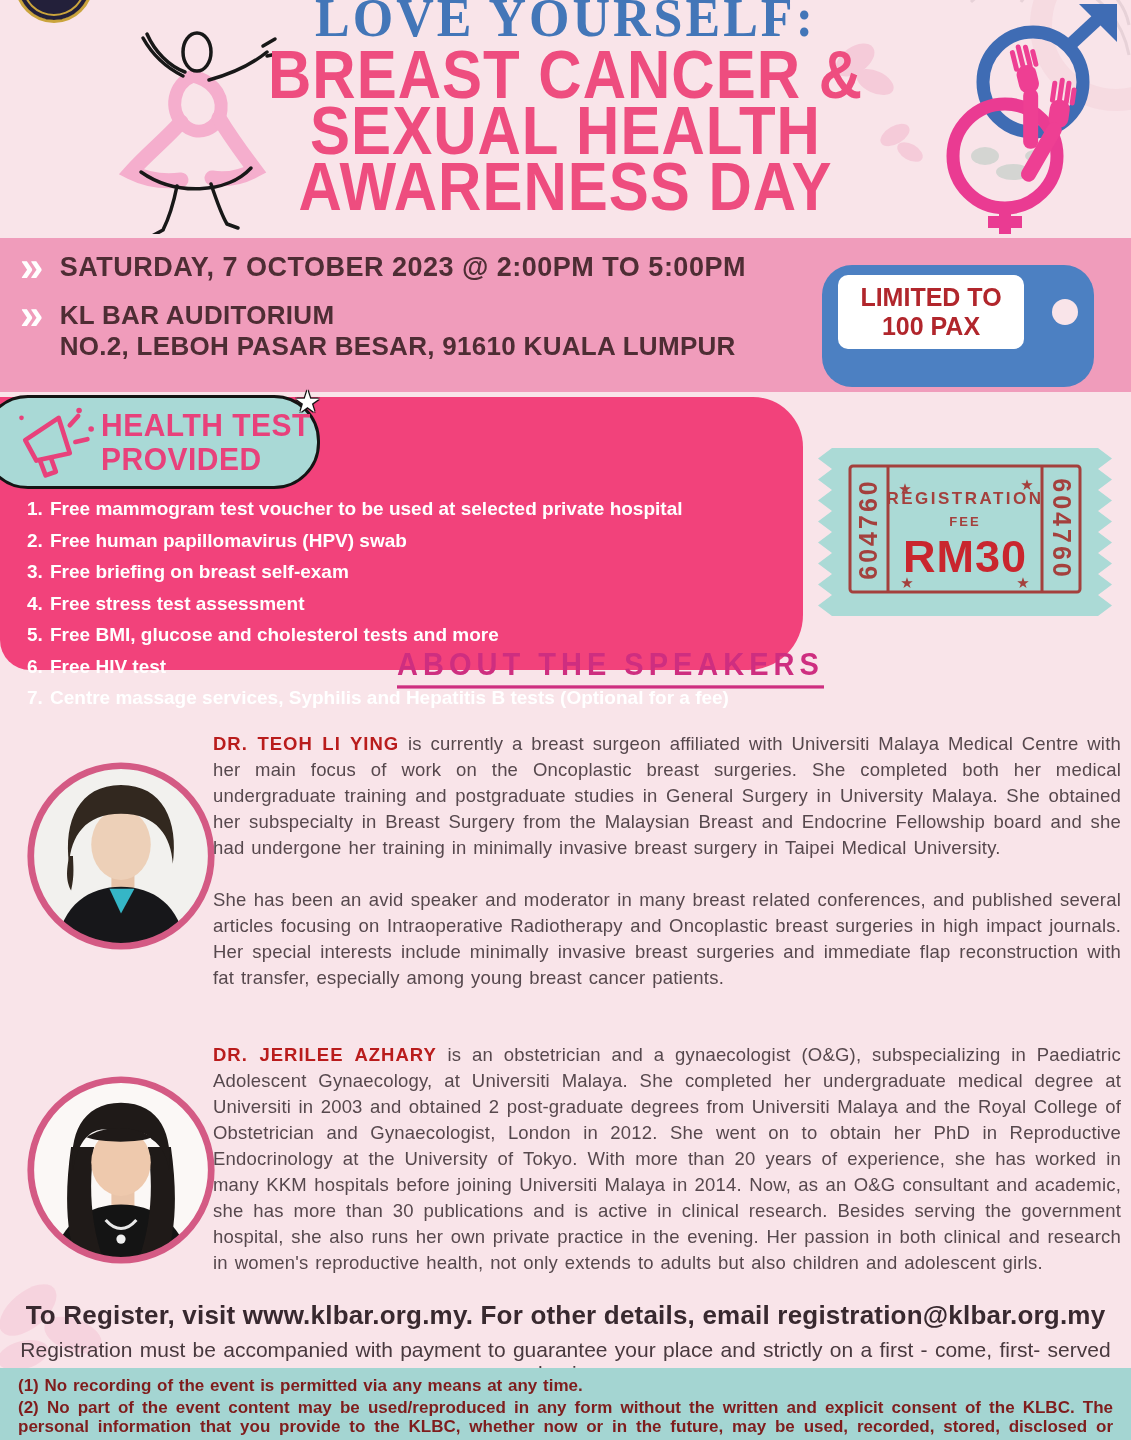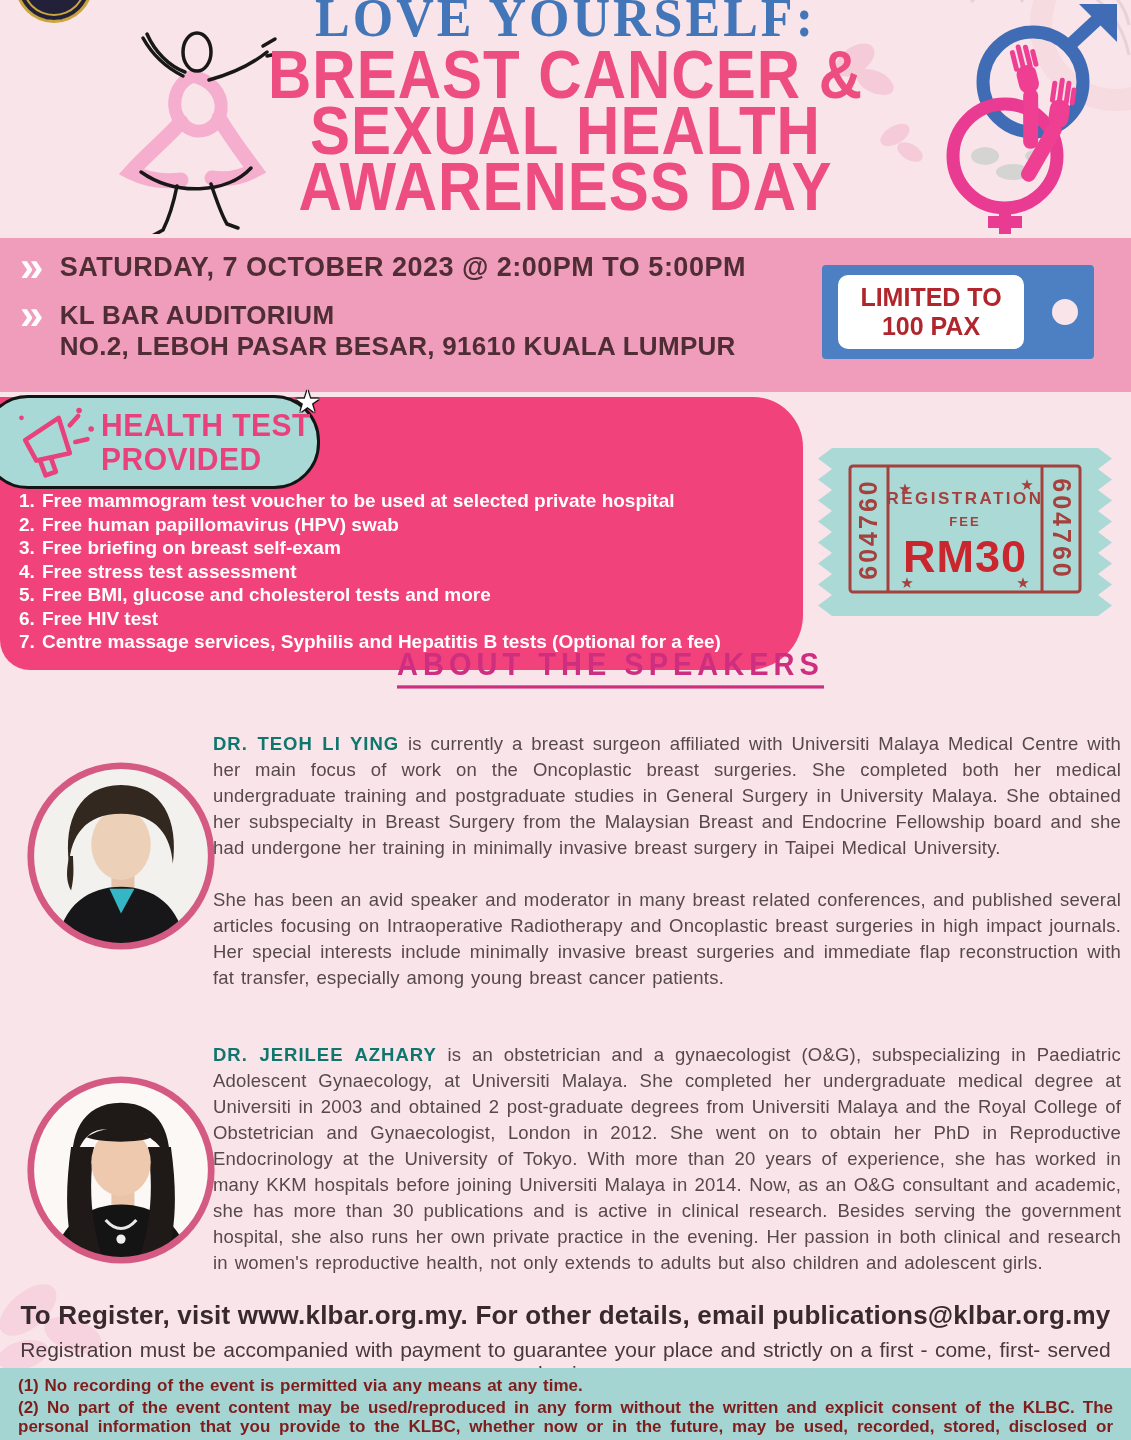--- a/index.html
+++ b/index.html
@@ -19,32 +19,32 @@
   .gender{position:absolute;left:933px;top:4px;}
   .deco{position:absolute;pointer-events:none;}
 
   
   .band{position:absolute;left:0;top:238px;width:100%;height:154px;background:#f09cbb;}
   .chev{color:#ffffff;font-weight:800;font-size:42px;line-height:30px;margin-right:16px;flex:0 0 auto;}
   .band-row{position:absolute;display:flex;align-items:flex-start;color:#4e2d34;font-weight:700;}
   .date-row{top:14px;left:20px;font-size:27px;letter-spacing:.5px;}
   .venue-row{top:62px;left:20px;font-size:26px;letter-spacing:.3px;}
   .venue-row .lines div{line-height:31px;}
-  .tag{position:absolute;left:822px;top:27px;width:272px;height:94px;background:#4c80c2;border-radius:4px;}
+  .tag{position:absolute;left:822px;top:27px;width:272px;height:122px;background:#4c80c2;border-radius:30px;}
   .tag-hole{position:absolute;right:16px;top:34px;width:26px;height:26px;border-radius:50%;background:#f9e4e9;}
   .tag-box{position:absolute;left:16px;top:10px;width:186px;height:74px;background:#ffffff;border-radius:10px;
            display:flex;flex-direction:column;justify-content:center;text-align:center;
            color:#b1262c;font-weight:800;font-size:25px;line-height:29px;}
 
   
   .health-box{position:absolute;left:0;top:397px;width:803px;height:273px;background:#f2427b;
               border-radius:0 50px 55px 30px;}
   .health-box ol{position:absolute;top:92px;left:14px;right:10px;margin:0;padding-left:26px;
                  color:#ffffff;font-weight:700;font-size:19px;line-height:23.5px;}
-  .health-box li{margin:0;padding-left:2px;}
+  .health-box li{margin:8px;padding-left:2px;}
   .health-pill{position:absolute;left:-18px;top:395px;width:332px;height:88px;background:#a9d9d6;
                border:3px solid #141414;border-radius:46px;display:flex;align-items:center;}
   .pill-text{color:#e8417b;font-weight:800;font-size:30px;line-height:33px;letter-spacing:.5px;
              transform:scaleY(1.05);}
   .pill-star{position:absolute;right:-4px;top:-14px;font-size:30px;color:#ffffff;
              text-shadow:0 0 2px #141414,1px 1px 0 #141414,-1px 1px 0 #141414,1px -1px 0 #141414,-1px -1px 0 #141414;}
   .megaphone{margin:0 4px 0 26px;flex:0 0 auto;}
 
   
   .ticket{position:absolute;left:806px;top:440px;}
@@ -61,21 +61,21 @@
       letter-spacing:5px;border-bottom:3px solid #ce2e80;padding-bottom:3px;transform:scaleY(1.08);}
   .avatar{position:absolute;left:25px;}
   .avatar-1{top:760px;}
   .avatar-2{top:1074px;}
   .bio{position:absolute;left:213px;width:908px;color:#56484d;font-size:18.5px;line-height:26px;
        text-align:justify;word-spacing:1.5px;letter-spacing:.2px;}
   .bio-1{top:731px;}
   .bio-2{top:1042px;}
   .bio p{margin:0;}
   .bio p + p{margin-top:26px;}
-  .bio strong{color:#0f766e;font-weight:700;letter-spacing:1px;}
+  .bio strong{color:#b91c1c;font-weight:700;letter-spacing:1px;}
 
   
   .footer{position:absolute;left:0;right:0;top:1300px;text-align:center;}
   .register-line{color:#38292f;font-weight:700;font-size:26px;letter-spacing:.2px;}
   .note-line{color:#48393e;font-weight:400;font-size:21px;margin-top:7px;word-spacing:1.5px;}
   .disclaimer{position:absolute;left:0;right:0;top:1368px;bottom:0;background:#a4d5d2;
               padding:8px 18px 0 18px;overflow:hidden;box-sizing:border-box;}
   .disclaimer p{margin:0 0 2px 0;color:#7f1d1d;font-weight:700;font-size:17px;line-height:19.5px;
                 text-align:justify;word-spacing:1px;}
 </style>
@@ -276,21 +276,21 @@
 
   <svg class="deco" style="left:-12px;top:1240px;" width="170" height="140" viewBox="0 0 170 140">
     <g fill="#f5c9d7" opacity="0.6">
       <ellipse cx="40" cy="70" rx="34" ry="18" transform="rotate(-40 40 70)"></ellipse>
       <ellipse cx="85" cy="95" rx="30" ry="16" transform="rotate(20 85 95)"></ellipse>
       <ellipse cx="35" cy="115" rx="26" ry="14" transform="rotate(-15 35 115)"></ellipse>
     </g>
   </svg>
 
   <div class="footer">
-    <div class="register-line">To Register, visit www.klbar.org.my. For other details, email publications@klbar.org.my</div>
+    <div class="register-line">To Register, visit www.klbar.org.my. For other details, email registration@klbar.org.my</div>
     <div class="note-line">Registration must be accompanied with payment to guarantee your place and strictly on a first - come, first- served basis.</div>
   </div>
 
   <div class="disclaimer">
     <p>(1) No recording of the event is permitted via any means at any time.</p>
     <p>(2) No part of the event content may be used/reproduced in any form without the written and explicit consent of the KLBC. The personal information that you provide to the KLBC, whether now or in the future, may be used, recorded, stored, disclosed or otherwise processed by or on behalf of the KLBC for the purposes of facilitation and organisation of this event, research and</p>
   </div>
 
 </div>
 

